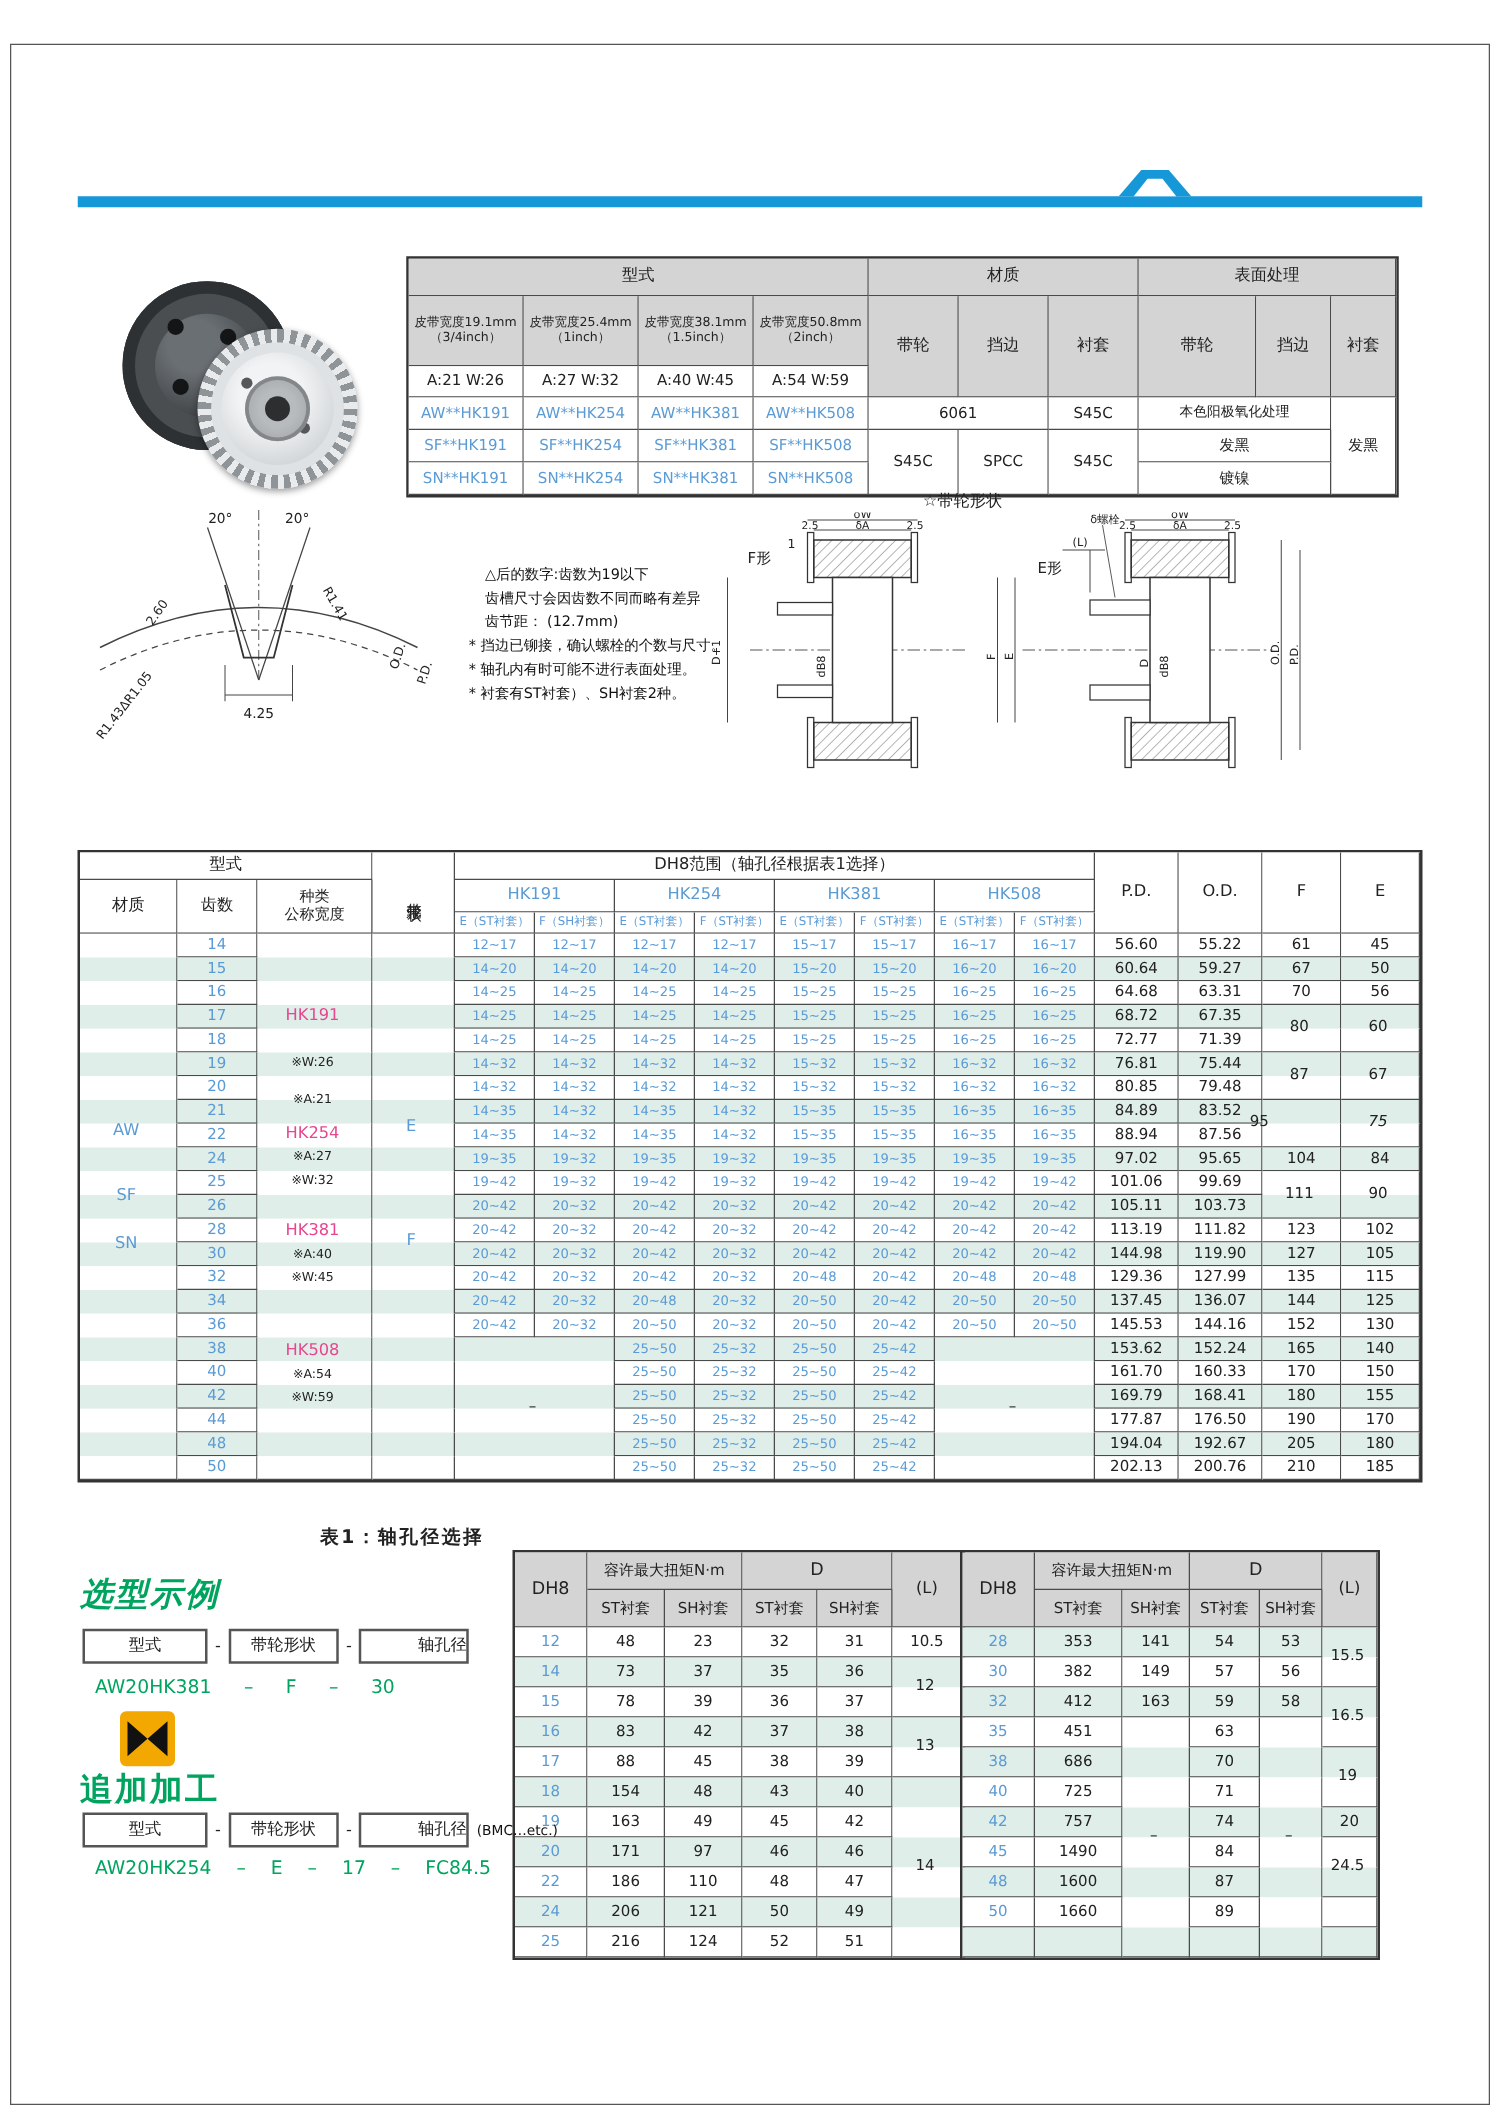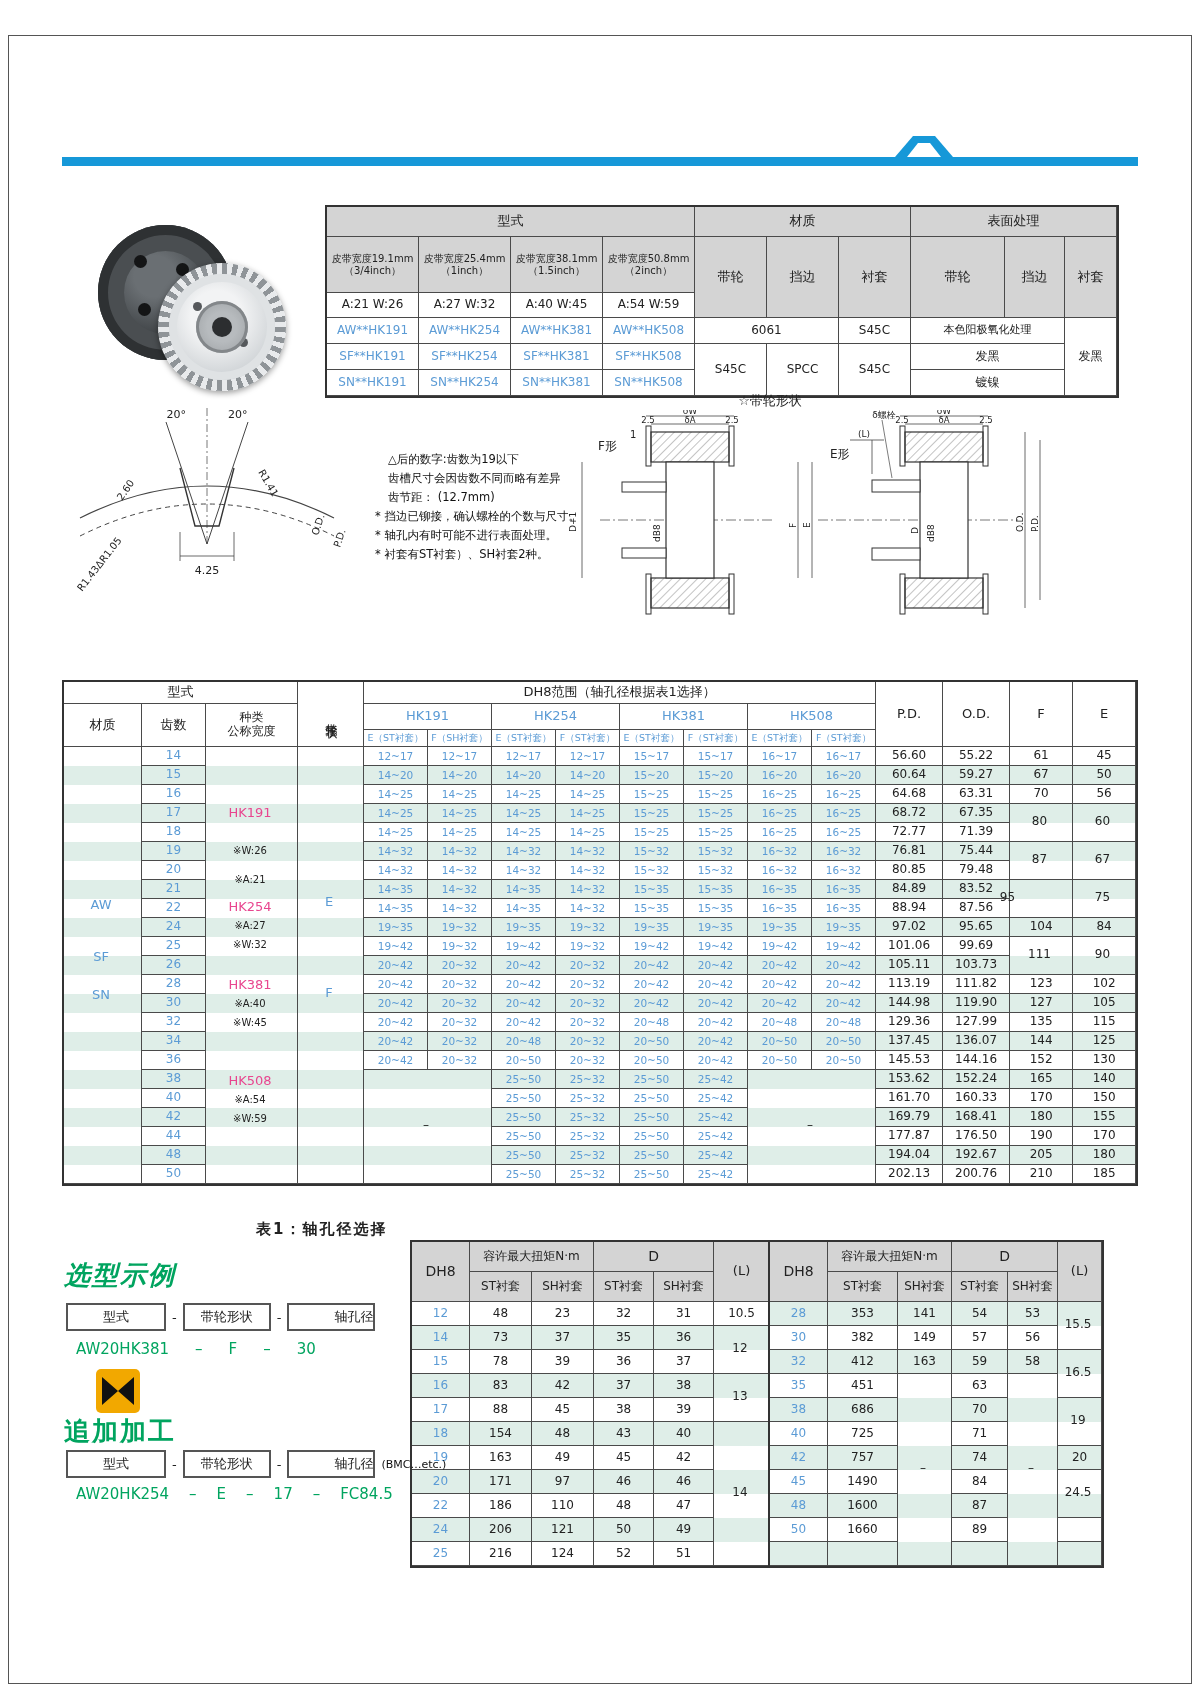--- a/index.html
+++ b/index.html
@@ -750,21 +750,21 @@
             <td>210</td>
             <td>185</td>
           </tr>
         </tbody>
     </table>
   <div class="ovl " style="left: 946px; top: 122px; width: 63px; height: 38px;">80</div>
       <div class="ovl " style="left: 1009px; top: 122px; width: 63px; height: 38px;">60</div>
       <div class="ovl " style="left: 946px; top: 160px; width: 63px; height: 38px;">87</div>
       <div class="ovl " style="left: 1009px; top: 160px; width: 63px; height: 38px;">67</div>
       <div class="ovl " style="left: 914px; top: 198px; width: 63px; height: 38px;">95</div>
-      <div class="ovl " style="left: 1009px; top: 198px; width: 63px; height: 38px;">75</div>
+      <div class="ovl " style="left: 1009px; top: 198px; width: 63px; height: 38px; font-style: italic;">75</div>
       <div class="ovl " style="left: 946px; top: 255px; width: 63px; height: 38px;">111</div>
       <div class="ovl " style="left: 1009px; top: 255px; width: 63px; height: 38px;">90</div>
       <div class="ovl " style="left: 300px; top: 388px; width: 128px; height: 114px;">–</div>
       <div class="ovl " style="left: 684px; top: 388px; width: 128px; height: 114px;">–</div>
       <div class="ovl c-blue big" style="left: 0px; top: 215px; width: 78px; height: 19px;">AW</div>
       <div class="ovl c-blue big" style="left: 0px; top: 267px; width: 78px; height: 19px;">SF</div>
       <div class="ovl c-blue big" style="left: 0px; top: 305px; width: 78px; height: 19px;">SN</div>
       <div class="ovl c-pink big" style="left: 142px; top: 123px; width: 92px; height: 19px;">HK191</div>
       <div class="ovl small" style="left: 142px; top: 158px; width: 92px; height: 19px; margin-top: 32px;">※A:21</div>
       <div class="ovl small" style="left: 142px; top: 161px; width: 92px; height: 19px;">※W:26</div>

